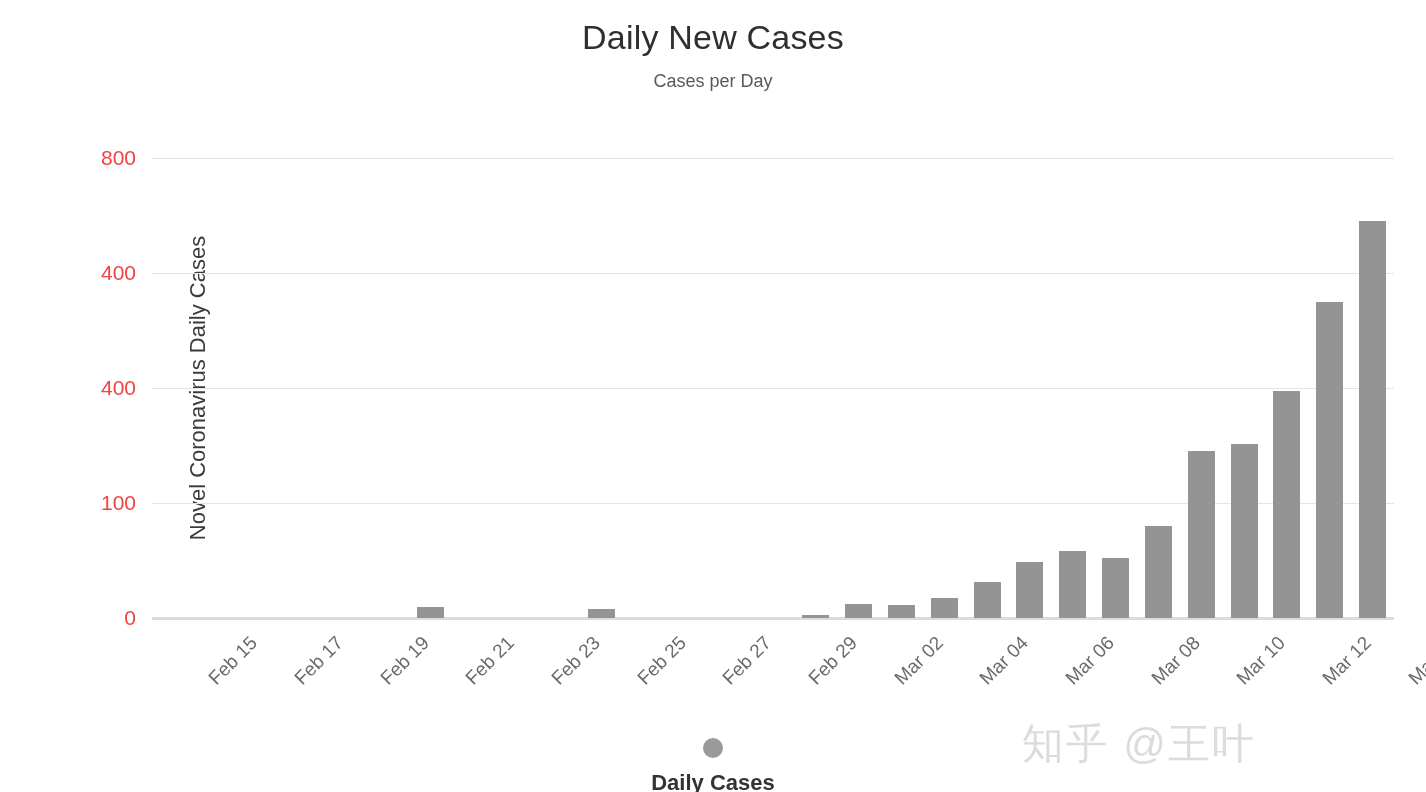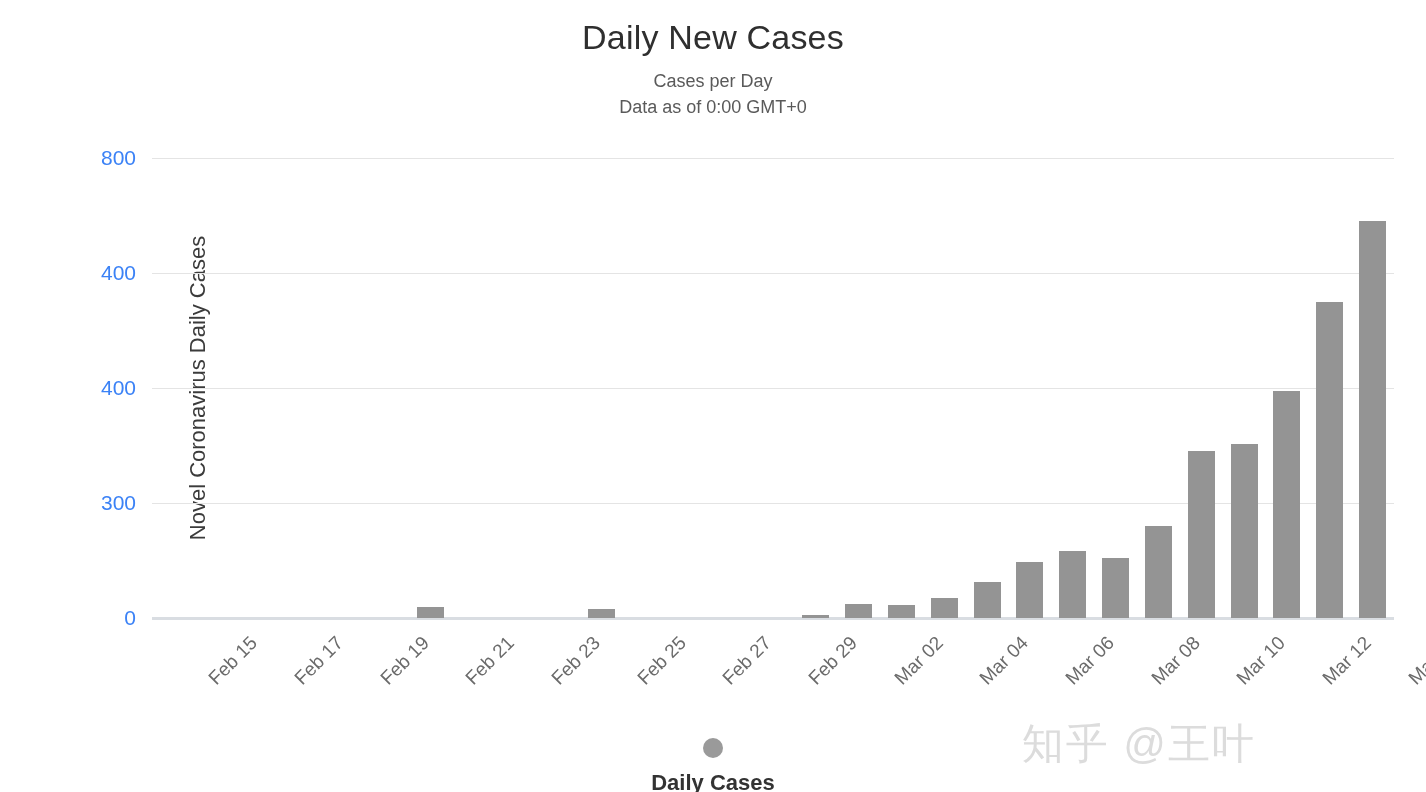--- a/index.html
+++ b/index.html
@@ -69,21 +69,21 @@
     height: 3px;
     background: #d9dde2;
   }
 
   .ytick {
     position: absolute;
     right: 1258px;
     width: 120px;
     text-align: right;
     font-size: 21px;
-    color: #3b82f6;
+    color: #ef4444;
     transform: translateY(-50%);
     white-space: nowrap;
   }
 
   .yaxis-title {
     position: absolute;
     left: -106px;
     top: 50%;
     transform: translateY(-50%) rotate(-90deg);
     transform-origin: center center;
@@ -154,36 +154,35 @@
 </style>
 </head>
 <body>
 
 <div class="chart-root">
 
   <div class="title-block">
     <div class="chart-title">Daily New Cases</div>
     <div class="chart-subtitle">
       <div>Cases per Day</div>
-      <div>Data as of 0:00 GMT+0</div>
     </div>
   </div>
 
   <div class="plot">
     <div class="yaxis-title">Novel Coronavirus Daily Cases</div>
     <div id="gridlines">
         <div class="gridline" style="top: 460px;"></div>
         <div class="gridline" style="top: 345px;"></div>
         <div class="gridline" style="top: 230px;"></div>
         <div class="gridline" style="top: 115px;"></div>
         <div class="gridline" style="top: 0px;"></div>
       </div>
     <div id="yticks">
         <div class="ytick" style="top: 460px;">0</div>
-        <div class="ytick" style="top: 345px;">300</div>
+        <div class="ytick" style="top: 345px;">100</div>
         <div class="ytick" style="top: 230px;">400</div>
         <div class="ytick" style="top: 115px;">400</div>
         <div class="ytick" style="top: 0px;">800</div>
       </div>
     <div class="axis-line"></div>
     <div class="bars" id="bars">
         <div class="bar" title="Feb 21: 20" style="left: 264.889px; width: 26.9814px; height: 11.5px; background: rgb(148, 148, 148);"></div>
         <div class="bar" title="Feb 25: 16" style="left: 436.199px; width: 26.9814px; height: 9.2px; background: rgb(148, 148, 148);"></div>
         <div class="bar" title="Mar 01: 5" style="left: 650.337px; width: 26.9814px; height: 2.875px; background: rgb(148, 148, 148);"></div>
         <div class="bar" title="Mar 02: 25" style="left: 693.164px; width: 26.9814px; height: 14.375px; background: rgb(148, 148, 148);"></div>

